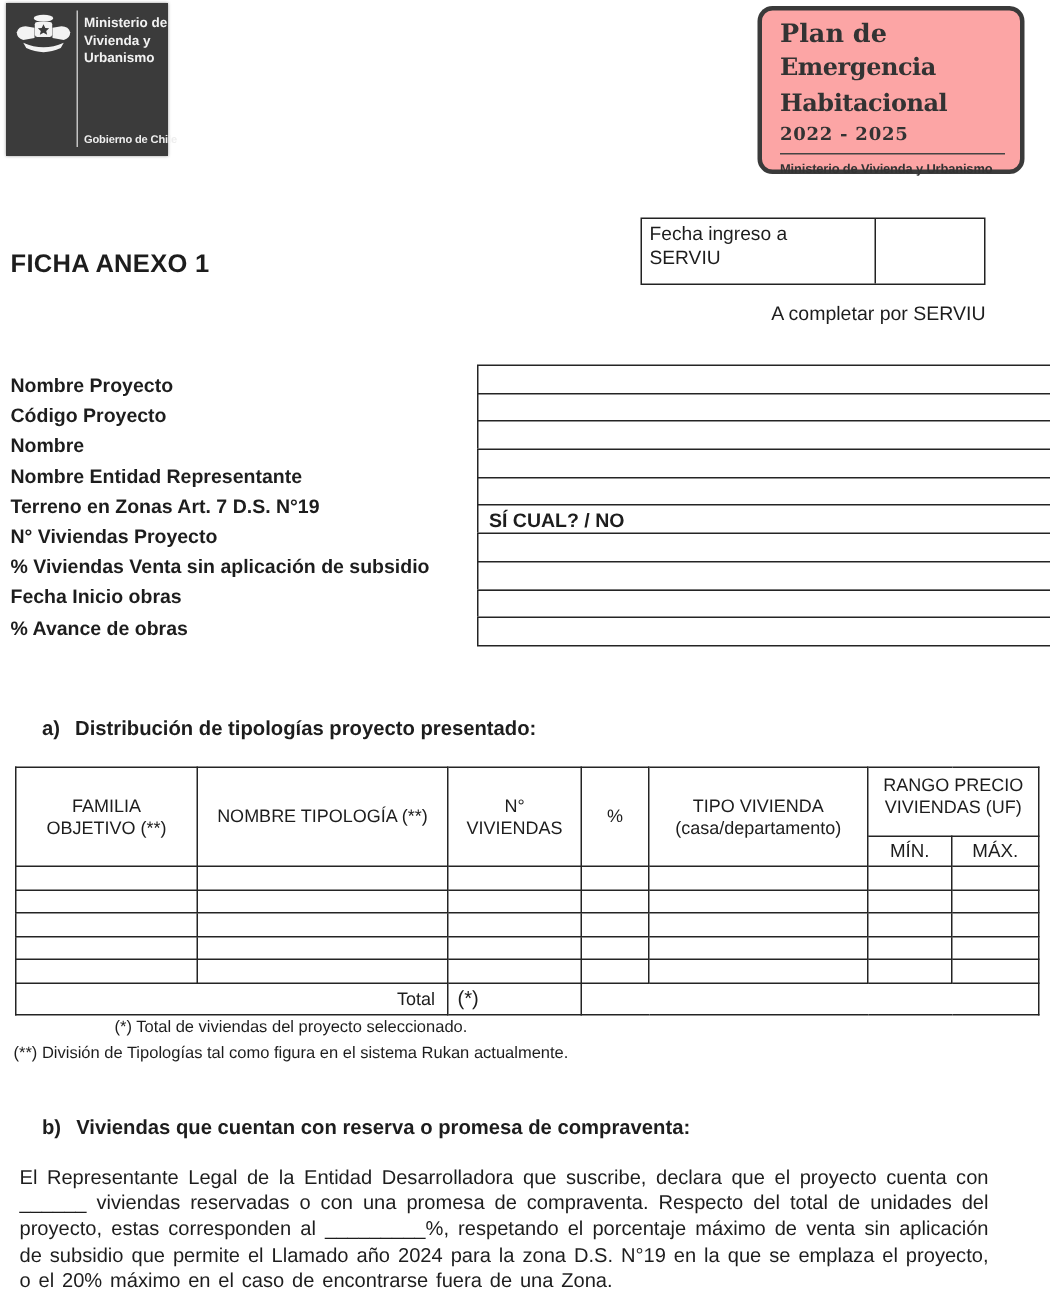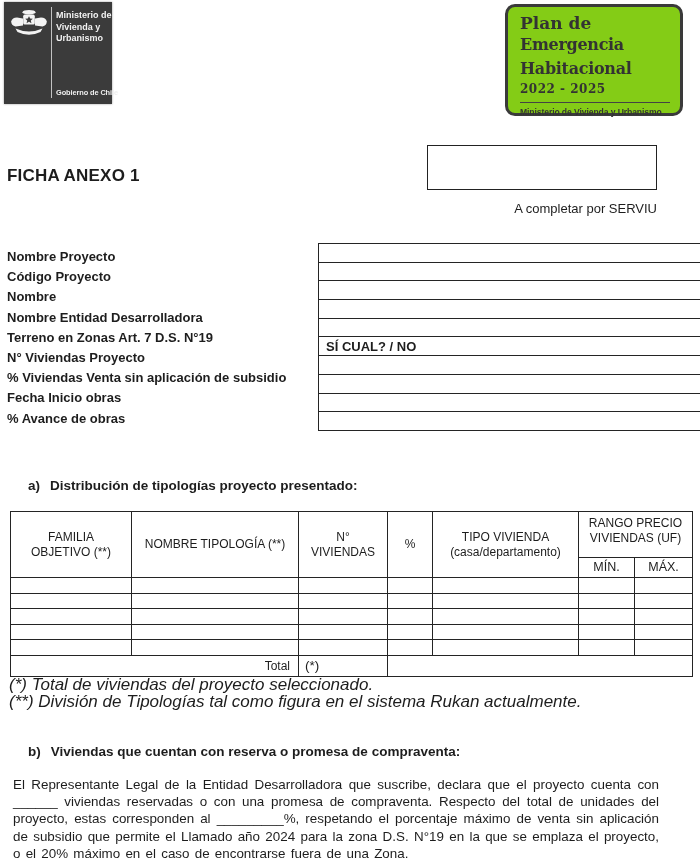--- a/index.html
+++ b/index.html
@@ -15,21 +15,21 @@
   .logo-emblem { position:absolute; left:5px; top:6px; }
   .logo-divider { position:absolute; left:47px; top:5px; bottom:6px; width:1px;
                   background:#dcdcdc; opacity:.85; }
   .logo-ministry { position:absolute; left:52px; top:8px; width:56px;
                    font-size:9px; font-weight:bold; color:#f2f2f2; line-height:11.5px; }
   .logo-gov { position:absolute; left:52px; bottom:7px; font-size:7.4px; font-weight:bold;
               color:#eeeeee; white-space:nowrap; letter-spacing:-.1px; }
 
   
   .badge { position:absolute; left:505px; top:4px; width:178px; height:112px;
-           border:3.5px solid #3a3a3a; border-radius:10px; background:#84cc16;
+           border:3.5px solid #3a3a3a; border-radius:10px; background:#fca5a5;
            padding:7px 8px 5px 12px; color:#333; }
   .badge-l1 { font-family:"DejaVu Serif", serif; font-weight:600; font-size:17px; line-height:19px; }
   .badge-l2, .badge-l3 { font-family:"DejaVu Serif", serif; font-weight:bold; font-size:16px;
                          line-height:24px; letter-spacing:-.3px; }
   .badge-years { font-family:"DejaVu Serif", serif; font-weight:bold; font-size:12px;
                  line-height:17px; letter-spacing:.5px; }
   .badge-rule { border:none; border-top:1.6px solid #444; margin:4px 0 4px 0; width:150px; }
   .badge-footer { font-size:8.6px; font-weight:600; white-space:nowrap; letter-spacing:-.1px; }
 
   
@@ -65,22 +65,22 @@
             padding:2px 10px; }
   .tbl th.rango { padding:2px 4px; vertical-align:top; padding-top:4px; }
   .tbl th.sub { padding:1px 2px; font-size:12.5px; }
   .tbl tr.hdr-main { height:46px; }
   .tbl tr.hdr-sub { height:20px; }
   .tbl tr.body-row { height:15.5px; }
   .tbl tr.total-row { height:21px; }
   .tbl td.total-label { text-align:right; padding-right:8px; font-size:12px; }
   .tbl td.total-marker { padding-left:6px; font-size:13.5px; }
 
-  .footnotes { position:absolute; left:9px; top:677px; font-size:17px; font-style:italic;
-               line-height:16.5px; }
+  .footnotes { position:absolute; left:9px; top:677px; font-size:11px; 
+               line-height:16.5px;text-align:center; }
 
   
   .para { position:absolute; left:13px; top:776px; width:646px; font-size:13.4px;
           line-height:17.2px; text-align:justify; word-spacing:1.5px; }
 </style>
 </head>
 <body>
 
 <div class="page">
 
@@ -107,29 +107,32 @@
     <div class="badge-l2">Emergencia</div>
     <div class="badge-l3">Habitacional</div>
     <div class="badge-years">2022 - 2025</div>
     <hr class="badge-rule">
     <div class="badge-footer">Ministerio de Vivienda y Urbanismo</div>
   </div>
 
   <div class="title">FICHA ANEXO 1</div>
 
   <div class="fecha-box">
+    <div class="fecha-label">
+      <span>Fecha ingreso a SERVIU</span>
+    </div>
     <div class="fecha-value"></div>
   </div>
   <div class="serviu-note">A completar por SERVIU</div>
 
   <div class="labels">
     <div class="lbl">Nombre Proyecto</div>
     <div class="lbl">Código Proyecto</div>
     <div class="lbl">Nombre</div>
-    <div class="lbl">Nombre Entidad Desarrolladora</div>
+    <div class="lbl">Nombre Entidad Representante</div>
     <div class="lbl">Terreno en Zonas Art. 7 D.S. N°19</div>
     <div class="lbl">N° Viviendas Proyecto</div>
     <div class="lbl">% Viviendas Venta sin aplicación de subsidio</div>
     <div class="lbl">Fecha Inicio obras</div>
     <div class="lbl">% Avance de obras</div>
   </div>
 
   <div class="input-stack">
     <div class="input-row"></div>
     <div class="input-row"></div>

